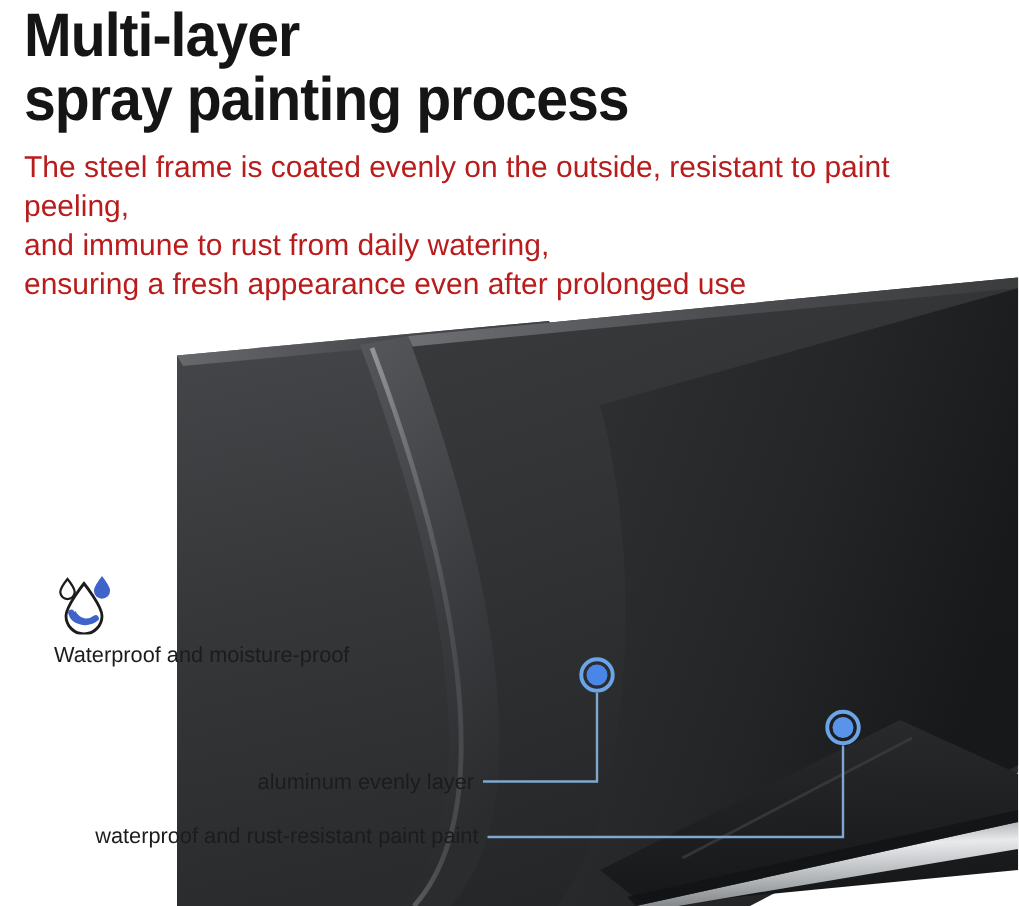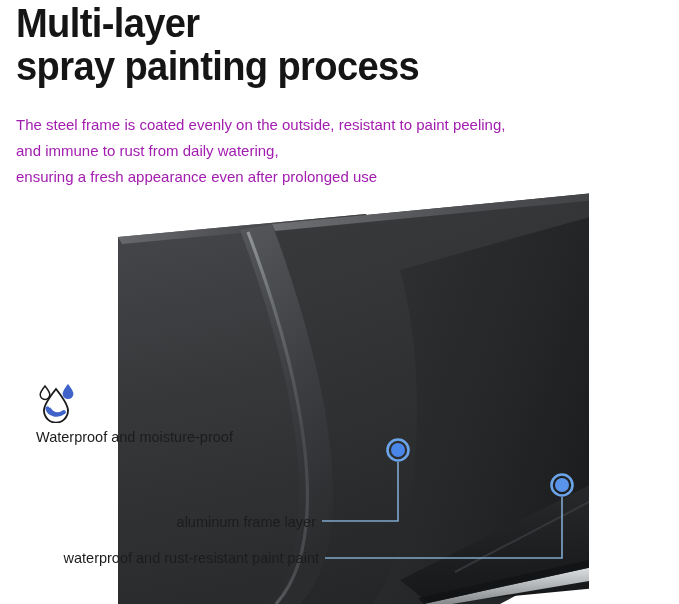--- a/index.html
+++ b/index.html
@@ -5,21 +5,21 @@
   html, body {
     margin: 0;
     padding: 0;
     background: #ffffff;
   }
   body {
     font-family: "Liberation Sans", sans-serif;
   }
   #page {
     position: relative;
-    width: 589px;
+    width: 679px;
     height: 604px;
     background: #ffffff;
     overflow: hidden;
   }
 
   
   .headline {
     position: absolute;
     left: 16px;
     top: 2px;
@@ -32,25 +32,25 @@
     color: #151515;
     transform: scaleX(0.93);
     transform-origin: left top;
     white-space: pre-line;
   }
 
   
   .subcopy {
     position: absolute;
     left: 16px;
-    top: 112px;
+    top: 99px;
     width: 640px;
-    font-size: 15px;
+    font-size: 20px;
     line-height: 26px;
-    color: #a21caf;
+    color: #b91c1c;
     white-space: pre-line;
   }
 
   
   .product-art {
     position: absolute;
     left: 0;
     top: 180px;
     width: 679px;
     height: 424px;
@@ -213,17 +213,17 @@
       <circle cx="398" cy="450" r="10.5" fill="none" stroke="#6ba4e8" stroke-width="2.6"></circle>
       <circle cx="398" cy="450" r="7" fill="#4a86e8"></circle>
     </g>
 
     <g>
       <circle cx="562" cy="485" r="10.5" fill="none" stroke="#6ba4e8" stroke-width="2.6"></circle>
       <circle cx="562" cy="485" r="7" fill="#5a94ea"></circle>
     </g>
   </svg>
 
-  <div class="callout-label" id="callout-alloy">aluminum frame layer</div>
+  <div class="callout-label" id="callout-alloy">aluminum evenly layer</div>
 
   <div class="callout-label" id="callout-paint">waterproof and rust-resistant paint paint</div>
 
 </div>
 
 </body></html>

